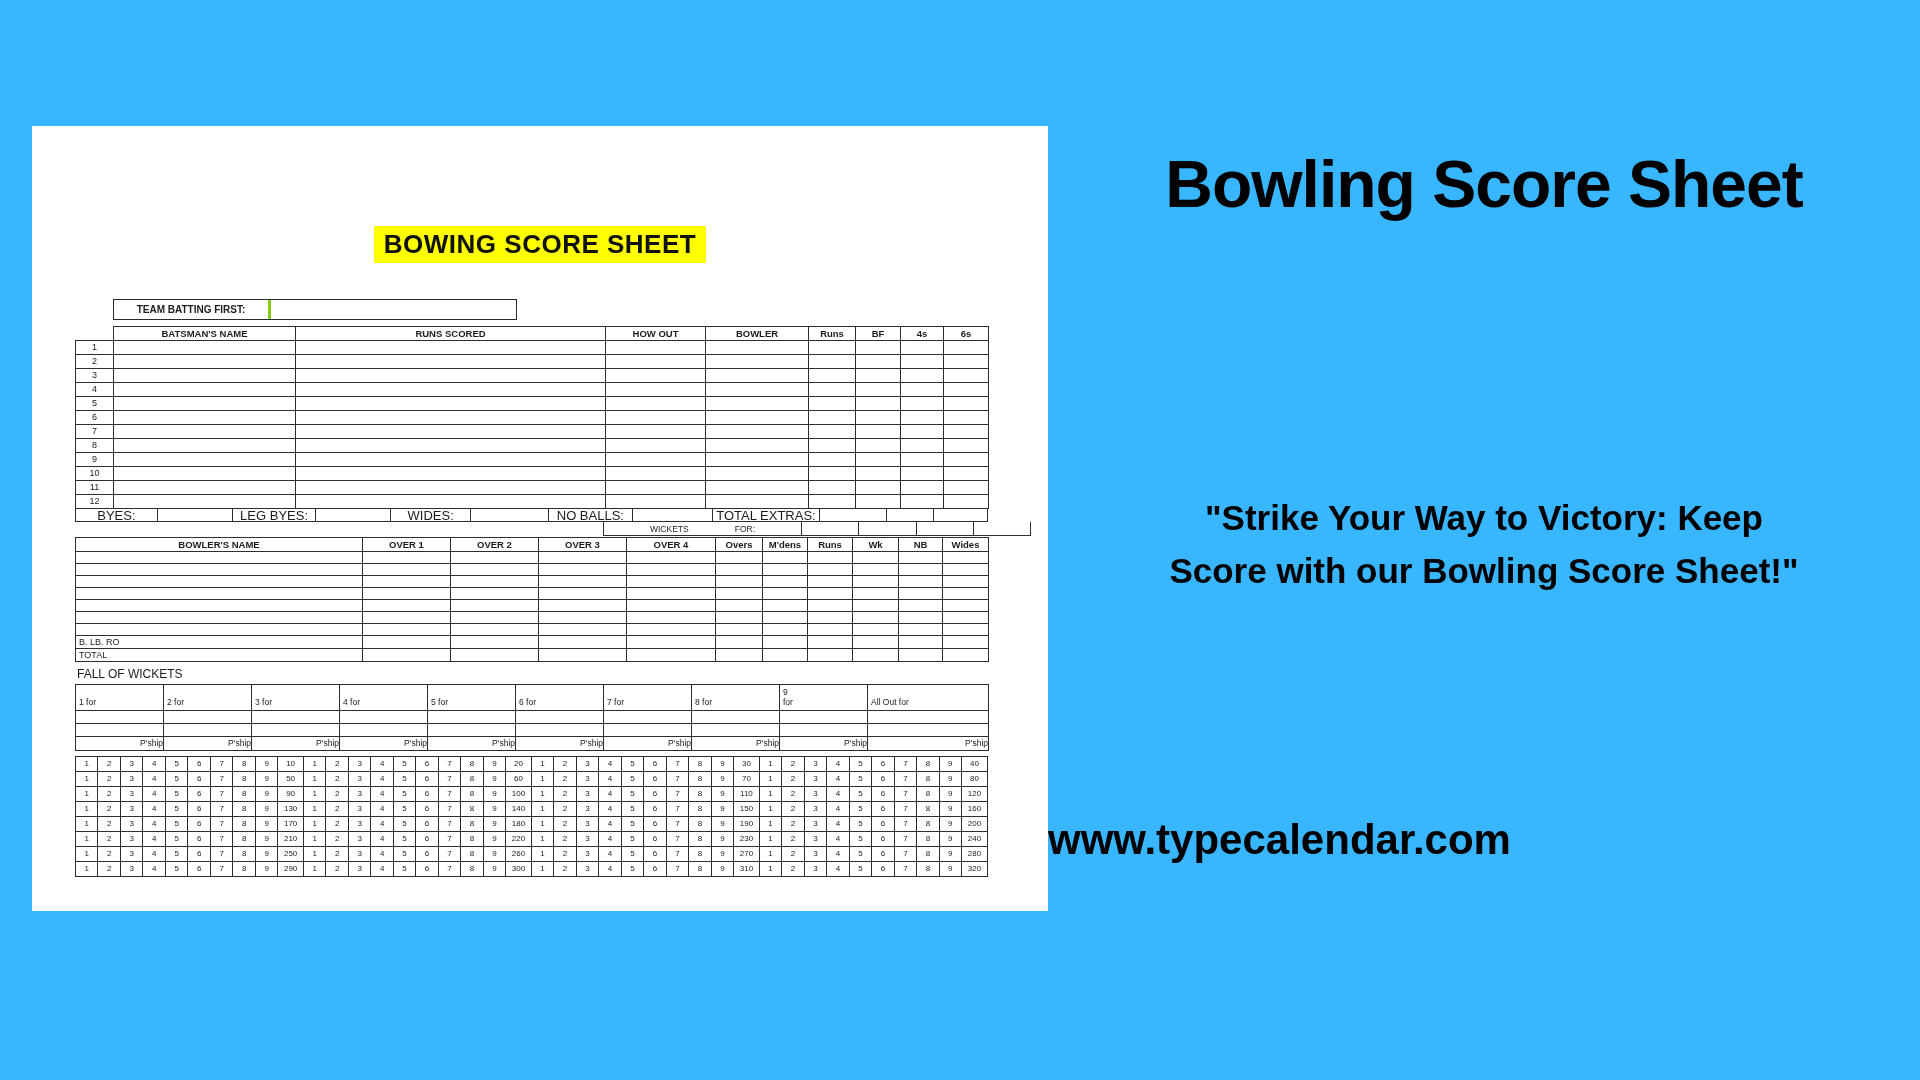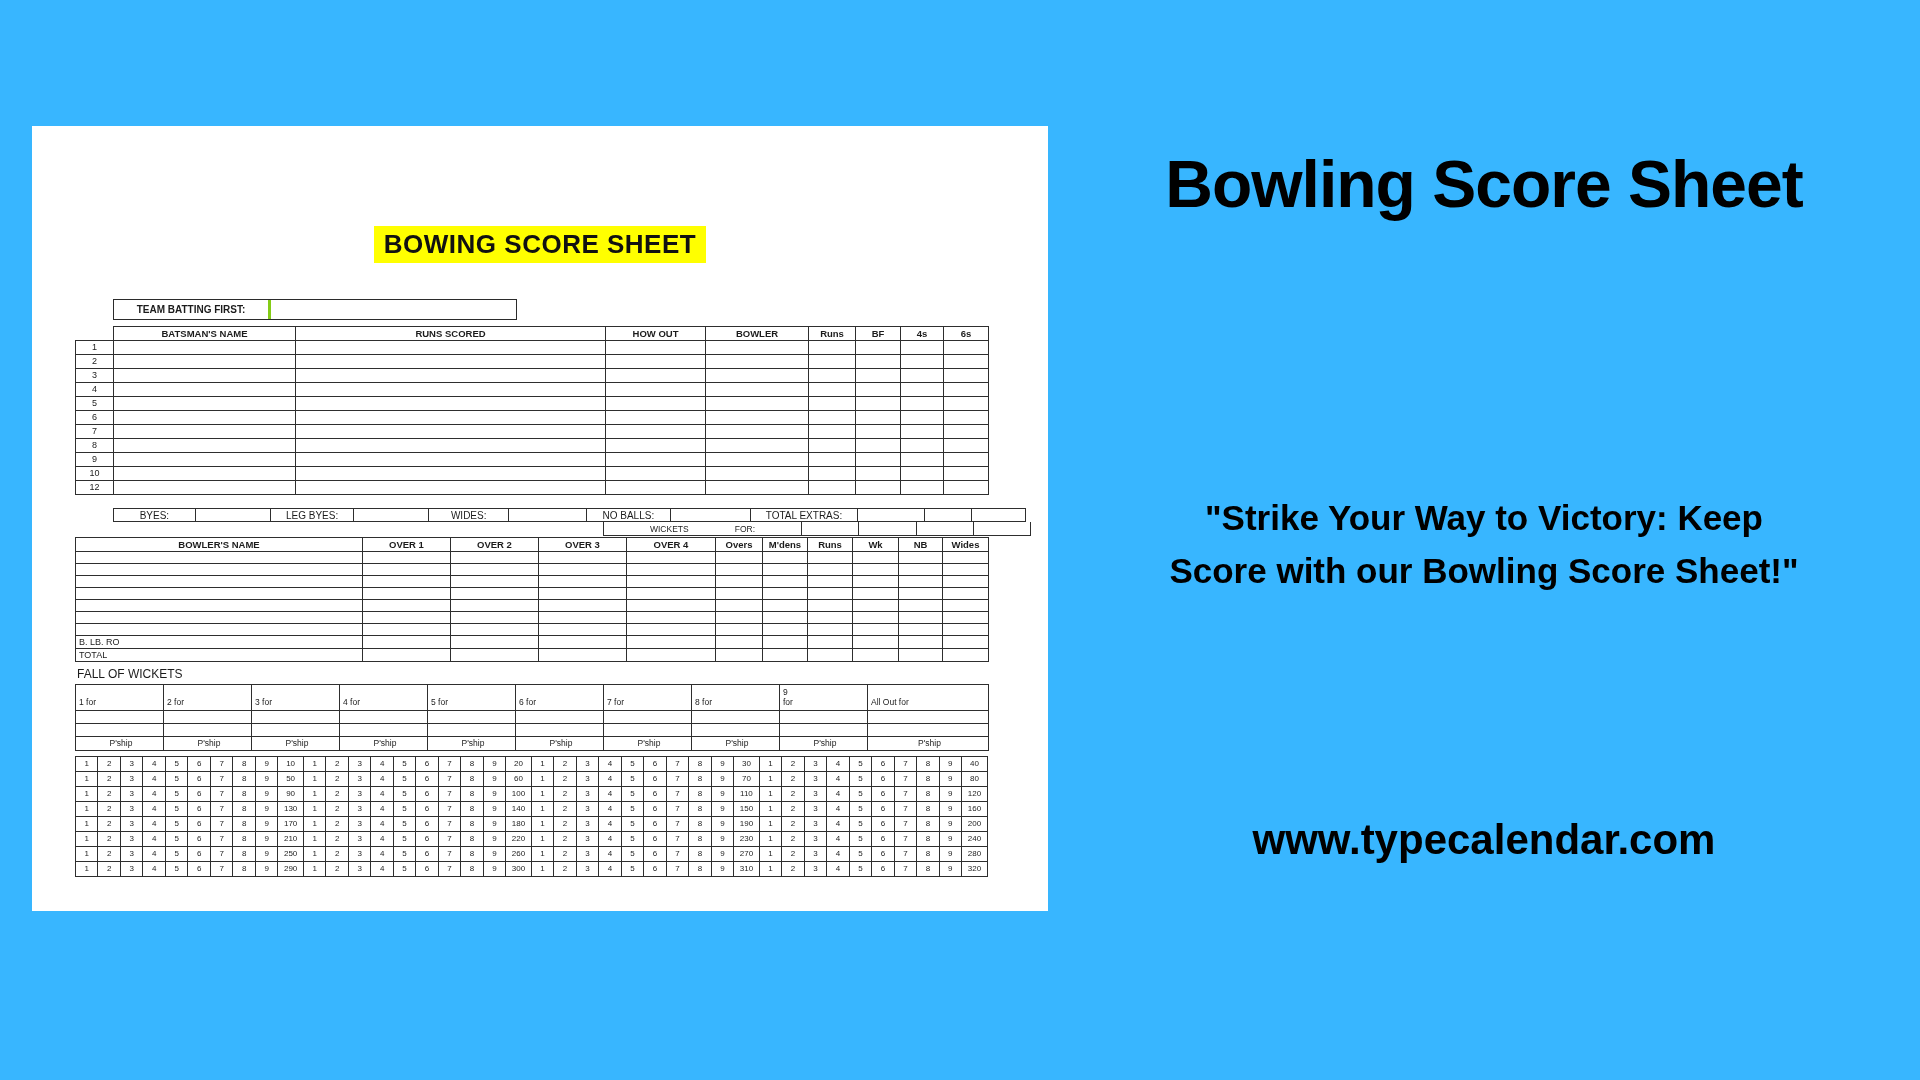--- a/index.html
+++ b/index.html
@@ -25,21 +25,21 @@
   .bt th { font-weight:bold; text-align:center; }
   .bt th.spacer { border:none; }
   .bt td.num { text-align:center; font-size:9px; }
   .bt th:nth-child(1), .bt td:nth-child(1) { width:38px; }
   .bt th:nth-child(2) { width:182px;margin-top:37px; } .bt th:nth-child(3) { width:310px; }
   .bt th:nth-child(4) { width:100px; } .bt th:nth-child(5) { width:103px; }
   .bt th:nth-child(6) { width:47px; }  .bt th:nth-child(7) { width:45px; }
   .bt th:nth-child(8) { width:43px; }  .bt th:nth-child(9) { width:45px; }
 
   
-  .extras { position:absolute; top:382px; left:43px; width:913px; height:14px; display:flex; border:1px solid #2e2e2e; font-size:10px;margin-left:38px; }
+  .extras { position:absolute; top:382px; left:43px; width:913px; height:14px; display:flex; border:1px solid #2e2e2e; font-size:13px; }
   .extras > div { height:100%; display:flex; align-items:center; justify-content:center; }
   .extras .exl { border-right:1px solid #2e2e2e; }
   .extras .exb { border-right:1px solid #2e2e2e; }
   .extras > div:last-child { border-right:none; }
   .wickets { position:absolute; top:396px; left:571px; width:428px; height:14px; display:flex; border:1px solid #2e2e2e; border-top:none; font-size:8.5px; }
   .wickets .wlab { width:197px; display:flex; align-items:center; justify-content:space-evenly;text-align:right; }
   .wickets .wc { flex:1; border-left:1px solid #2e2e2e; }
 
   
   .bw { top:411px; width:913px; }
@@ -53,34 +53,34 @@
   .bw th:nth-child(9){width:46px;}  .bw th:nth-child(10){width:44px;}
   .bw th:nth-child(11){width:46px;}
 
   .fow-label { position:absolute; top:541px; left:45px; font-size:12px; }
 
   
   .fow { top:558px; width:913px; }
   .fow td { font-size:8.5px; line-height:1.15; }
   .fow tr:nth-child(1) td { height:26px; vertical-align:bottom; text-align:left; padding:0 0 2px 3px; white-space:pre-line; }
   .fow tr:nth-child(2) td, .fow tr:nth-child(3) td { height:13px; }
-  .fow tr:nth-child(4) td { height:14px; text-align:center; padding-left:3px; }
+  .fow tr:nth-child(4) td { height:14px; text-align:right; padding-left:3px; }
   .fow td { width:88px; }
   .fow td:nth-child(10) { width:121px; }
 
   
   .grid { top:630px; width:913px; }
   .grid td { height:15px; font-size:8px; text-align:center; line-height:1; width:22px; }
   .grid td.ms { width:25px; }
 
   
   .panel { position:absolute; left:1048px; top:0; width:872px; height:900px; color:#000;border-radius:19px; }
   .panel-title { position:absolute; top:146px; width:100%; text-align:center; font-size:66px; font-weight:bold; letter-spacing:-1px; }
   .panel-quote { position:absolute; top:492px; left:106px; width:660px; text-align:center; font-size:35px; font-weight:bold; line-height:1.5; }
-  .panel-url { position:absolute; top:816px; width:100%; text-align:center; font-size:42px; font-weight:bold; }
+  .panel-url { position:absolute; top:816px; width:100%; font-size:42px; font-weight:bold; }
 </style>
 </head>
 <body>
 
 <div class="page" style="background: rgb(56, 182, 255);">
 
   <div class="sheet" style="background: rgb(255, 255, 255);">
 
     <div class="sheet-title-wrap">
       <span class="sheet-title" style="background: rgb(255, 255, 0);">BOWING SCORE SHEET</span>
@@ -200,20 +200,31 @@
             <td></td>
             <td></td>
             <td></td>
             <td></td>
             <td></td>
             <td></td>
             <td></td>
           </tr>
           <tr>
             <td class="num">10</td>
+            <td></td>
+            <td></td>
+            <td></td>
+            <td></td>
+            <td></td>
+            <td></td>
+            <td></td>
+            <td></td>
+          </tr>
+          <tr>
+            <td class="num">11</td>
             <td></td>
             <td></td>
             <td></td>
             <td></td>
             <td></td>
             <td></td>
             <td></td>
             <td></td>
           </tr>
           <tr>

